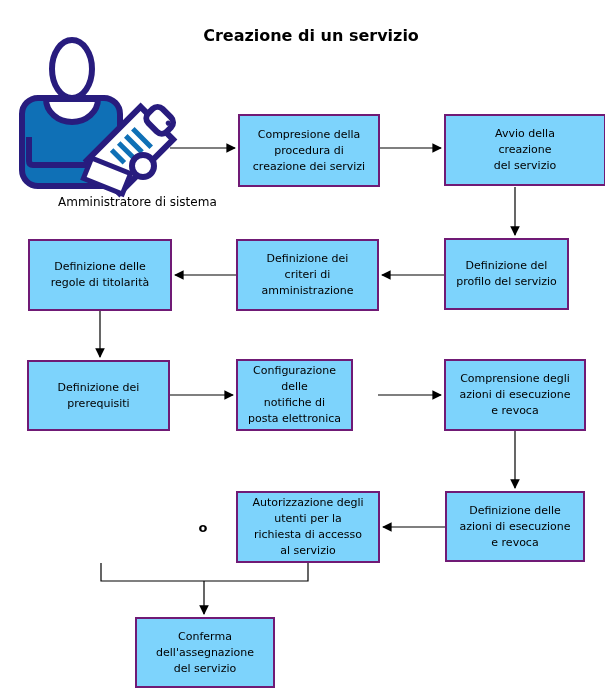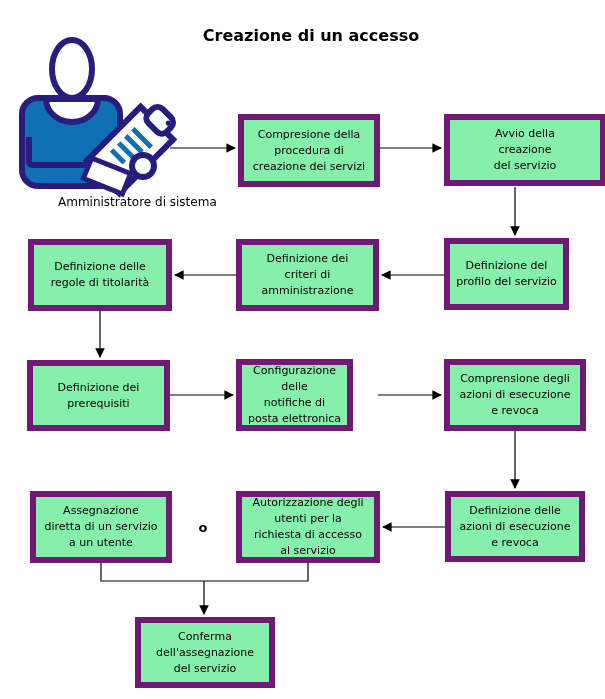--- a/index.html
+++ b/index.html
@@ -18,22 +18,22 @@
     top: 26px;
     width: 310px;
     text-align: center;
     font-size: 16px;
     font-weight: bold;
     color: #000000;
   }
   .node {
     position: absolute;
     box-sizing: border-box;
-    border: 6px solid #701a75;
-    background: #86efac;
+    border: 2px solid #701a75;
+    background: #7dd3fc;
     display: flex;
     align-items: center;
     justify-content: center;
     text-align: center;
     font-size: 11px;
     line-height: 16px;
     white-space: pre-line;
     padding: 2px;
   }
   .actor-label {
@@ -55,21 +55,21 @@
   }
   svg.connectors, svg.actor-icon { position: absolute; }
   svg.connectors { left: 0; top: 0; }
   svg.actor-icon { left: 10px; top: 35px; }
 </style>
 </head>
 <body>
 
 <div class="canvas">
 
-  <div class="diagram-title">Creazione di un accesso</div>
+  <div class="diagram-title">Creazione di un servizio</div>
 
   <svg class="actor-icon" width="182" height="164" viewBox="0 0 182 164">
     <g>
       <rect x="12" y="63" width="98" height="88" rx="16" fill="#0f70b6" stroke="#281c7e" stroke-width="6"></rect>
       <path d="M 36 64 A 26 23 0 0 0 88 64 Z" fill="#ffffff" stroke="#281c7e" stroke-width="6"></path>
       <ellipse cx="62" cy="34" rx="20" ry="29" fill="#ffffff" stroke="#281c7e" stroke-width="6"></ellipse>
       <path d="M 19 105 L 19 126 Q 19 130 23 130 L 78 130" fill="none" stroke="#281c7e" stroke-width="6" stroke-linecap="square"></path>
     </g>
     <g transform="translate(120,115) rotate(45)">
       <rect x="-23" y="-38" width="46" height="76" fill="#ffffff" stroke="#281c7e" stroke-width="6"></rect>
@@ -138,23 +138,20 @@
 
   <div class="node" style="left:445px;top:491px;width:140px;height:71px">Definizione delle
 azioni di esecuzione
 e revoca</div>
 
   <div class="node" style="left:236px;top:491px;width:144px;height:72px">Autorizzazione degli
 utenti per la
 richiesta di accesso
 al servizio</div>
 
-  <div class="node" style="left:30px;top:491px;width:142px;height:72px">Assegnazione
-diretta di un servizio
-a un utente</div>
 
   <div class="node" style="left:135px;top:617px;width:140px;height:71px">Conferma
 dell'assegnazione
 del servizio</div>
 
   <div class="or-label">o</div>
 
 </div>
 
 </body></html>

